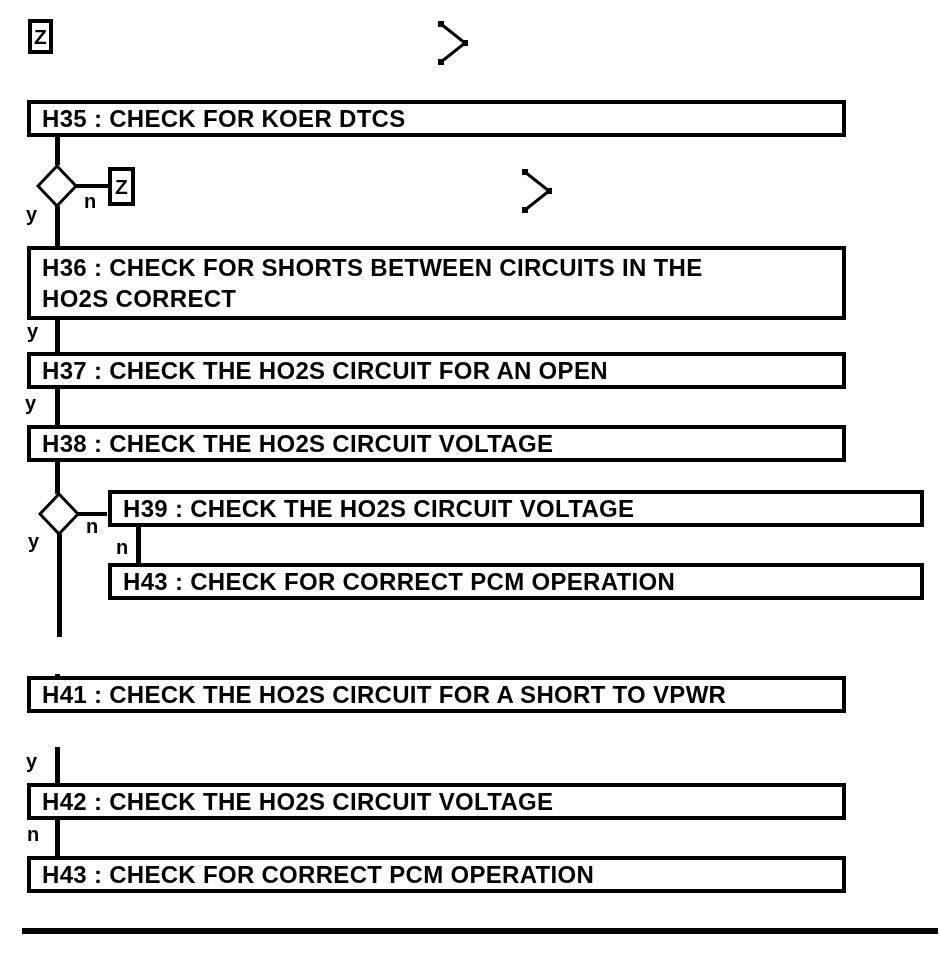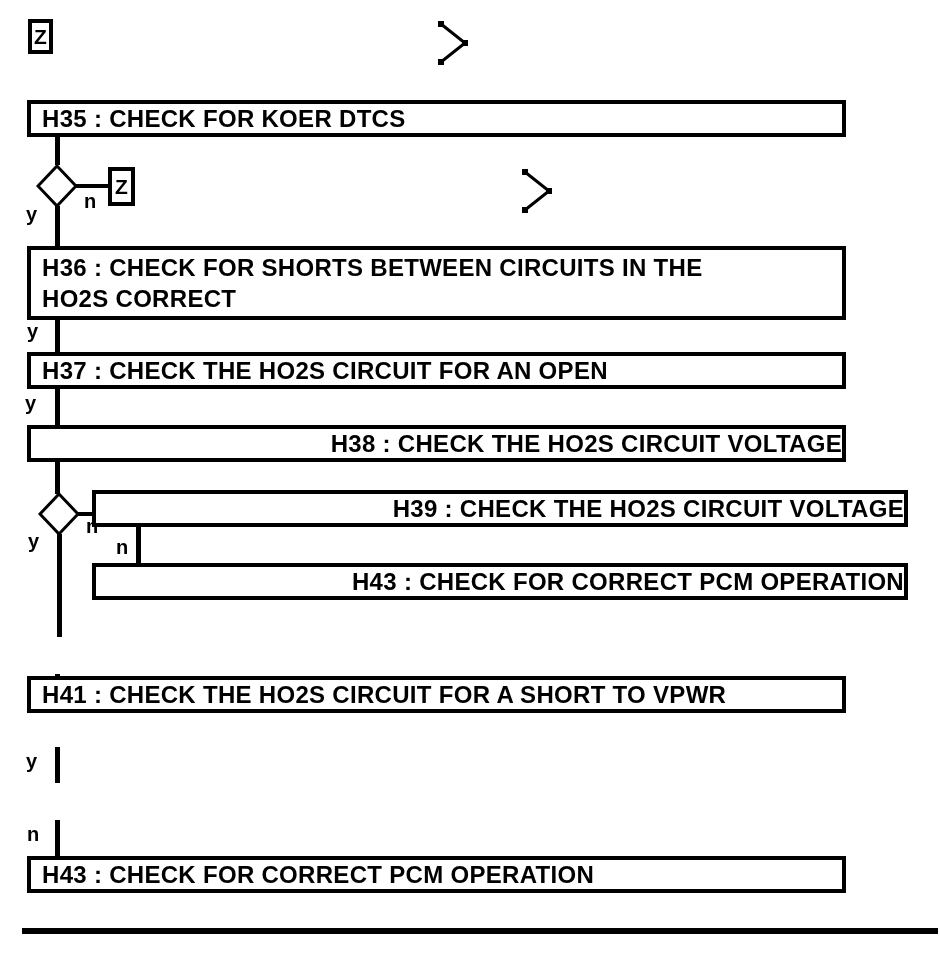--- a/index.html
+++ b/index.html
@@ -24,23 +24,22 @@
     flex-direction: column;
     justify-content: center;
     padding-left: 11px;
     font-weight: bold;
     font-size: 24px;
     letter-spacing: 0.3px;
     white-space: nowrap;
     line-height: 31px;
   }
   .box.ind {
-    left: 92px;
+    left: 108px;
     width: 816px;
-    align-items: flex-end;
   }
   .box.tall {
     height: 74px;
   }
   .vline {
     position: absolute;
     width: 5px;
     background: #000;
   }
   .hline {
@@ -124,21 +123,21 @@
   </div>
   <div class="lbl" style="left:27px; top:320px;">y</div>
   <div class="vline" style="left:55px; top:320px; height:32px;"></div>
 
   <div class="box" style="top:352px;">
     <div>H37 : CHECK THE HO2S CIRCUIT FOR AN OPEN</div>
   </div>
   <div class="lbl" style="left:25px; top:392px;">y</div>
   <div class="vline" style="left:55px; top:389px; height:36px;"></div>
 
-  <div class="box" style="top:425px;text-align:right;">
+  <div class="box" style="top:425px;">
     <div>H38 : CHECK THE HO2S CIRCUIT VOLTAGE</div>
   </div>
 
   <div class="vline" style="left:55px; top:462px; height:32px;"></div>
 
   <svg class="dsvg" style="left:38px; top:492px;" width="42" height="44" viewBox="0 0 42 44">
     <polygon points="21,2 40,22 21,42 2,22" fill="#fff" stroke="#000" stroke-width="3"></polygon>
   </svg>
   <div class="lbl" style="left:28px; top:530px;">y</div>
   <div class="lbl" style="left:86px; top:515px;">n</div>
@@ -159,20 +158,23 @@
 
   <div class="lbl" style="left:27px; top:677px;">n</div>
   <div class="vline" style="left:55px; top:674px; height:36px;"></div>
 
   <div class="box" style="top:676px;">
     <div>H41 : CHECK THE HO2S CIRCUIT FOR A SHORT TO VPWR</div>
   </div>
   <div class="lbl" style="left:26px; top:750px;">y</div>
   <div class="vline" style="left:55px; top:747px; height:36px;"></div>
 
+  <div class="box" style="top:783px;">
+    <div>H42 : CHECK THE HO2S CIRCUIT VOLTAGE</div>
+  </div>
   <div class="lbl" style="left:27px; top:823px;">n</div>
   <div class="vline" style="left:55px; top:820px; height:36px;"></div>
 
   <div class="box" style="top:856px;">
     <div>H43 : CHECK FOR CORRECT PCM OPERATION</div>
   </div>
 
   <div class="divider"></div>
 
 </div>

